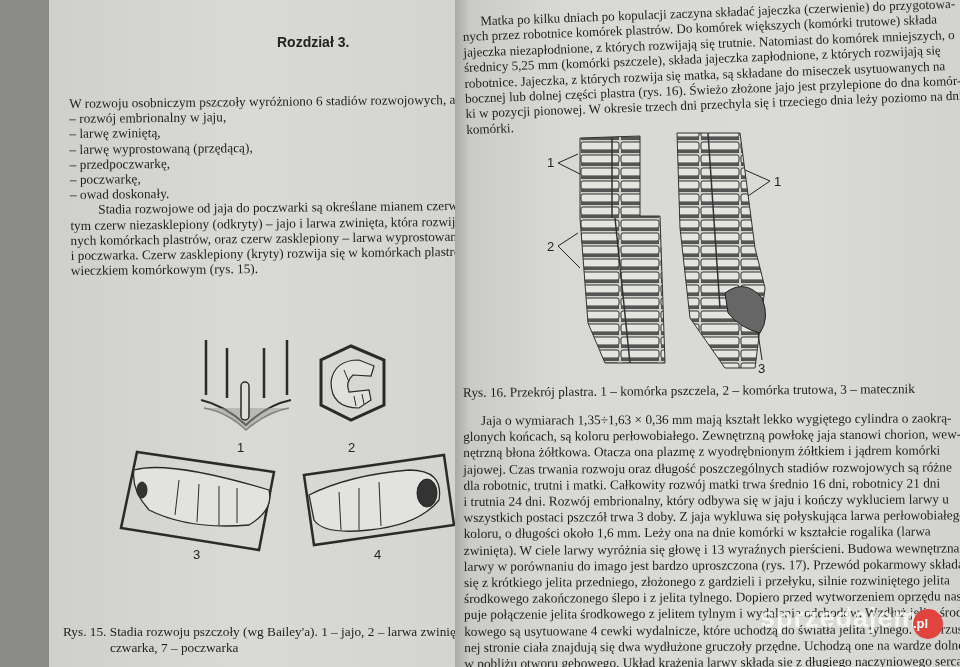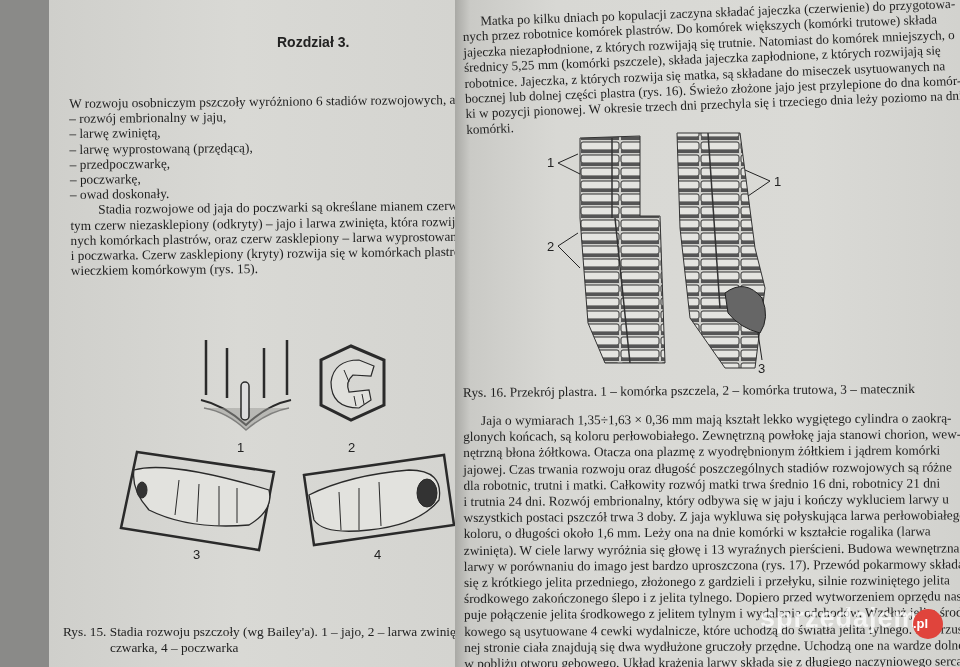--- a/index.html
+++ b/index.html
@@ -86,21 +86,21 @@
       <ellipse cx="318" cy="163" rx="10" ry="14" fill="#333"></ellipse>
       <line x1="230" y1="162" x2="232" y2="200" stroke-width="1"></line>
       <line x1="250" y1="158" x2="250" y2="200" stroke-width="1"></line>
       <line x1="270" y1="152" x2="272" y2="196" stroke-width="1"></line>
     </g>
     <text class="flabel" x="265" y="229">4</text>
   </svg>
 
   <div class="cap15">
     <div>Rys. 15. Stadia rozwoju pszczoły (wg Bailey'a). 1 – jajo, 2 – larwa zwinięta, 3 – przedpo-</div>
-    <div class="l2">czwarka, 4 – poczwarka</div>
+    <div class="l2">czwarka, 7 – poczwarka</div>
   </div>
 </div>
 
 <div class="page right"></div>
 
 <div class="rtext-top">
   <div class="ln" style="padding-left:18px">Matka po kilku dniach po kopulacji zaczyna składać jajeczka (czerwienie) do przygotowa-</div>
   <div class="ln">nych przez robotnice komórek plastrów. Do komórek większych (komórki trutowe) składa</div>
   <div class="ln">jajeczka niezapłodnione, z których rozwijają się trutnie. Natomiast do komórek mniejszych, o</div>
   <div class="ln">średnicy 5,25 mm (komórki pszczele), składa jajeczka zapłodnione, z których rozwijają się</div>

